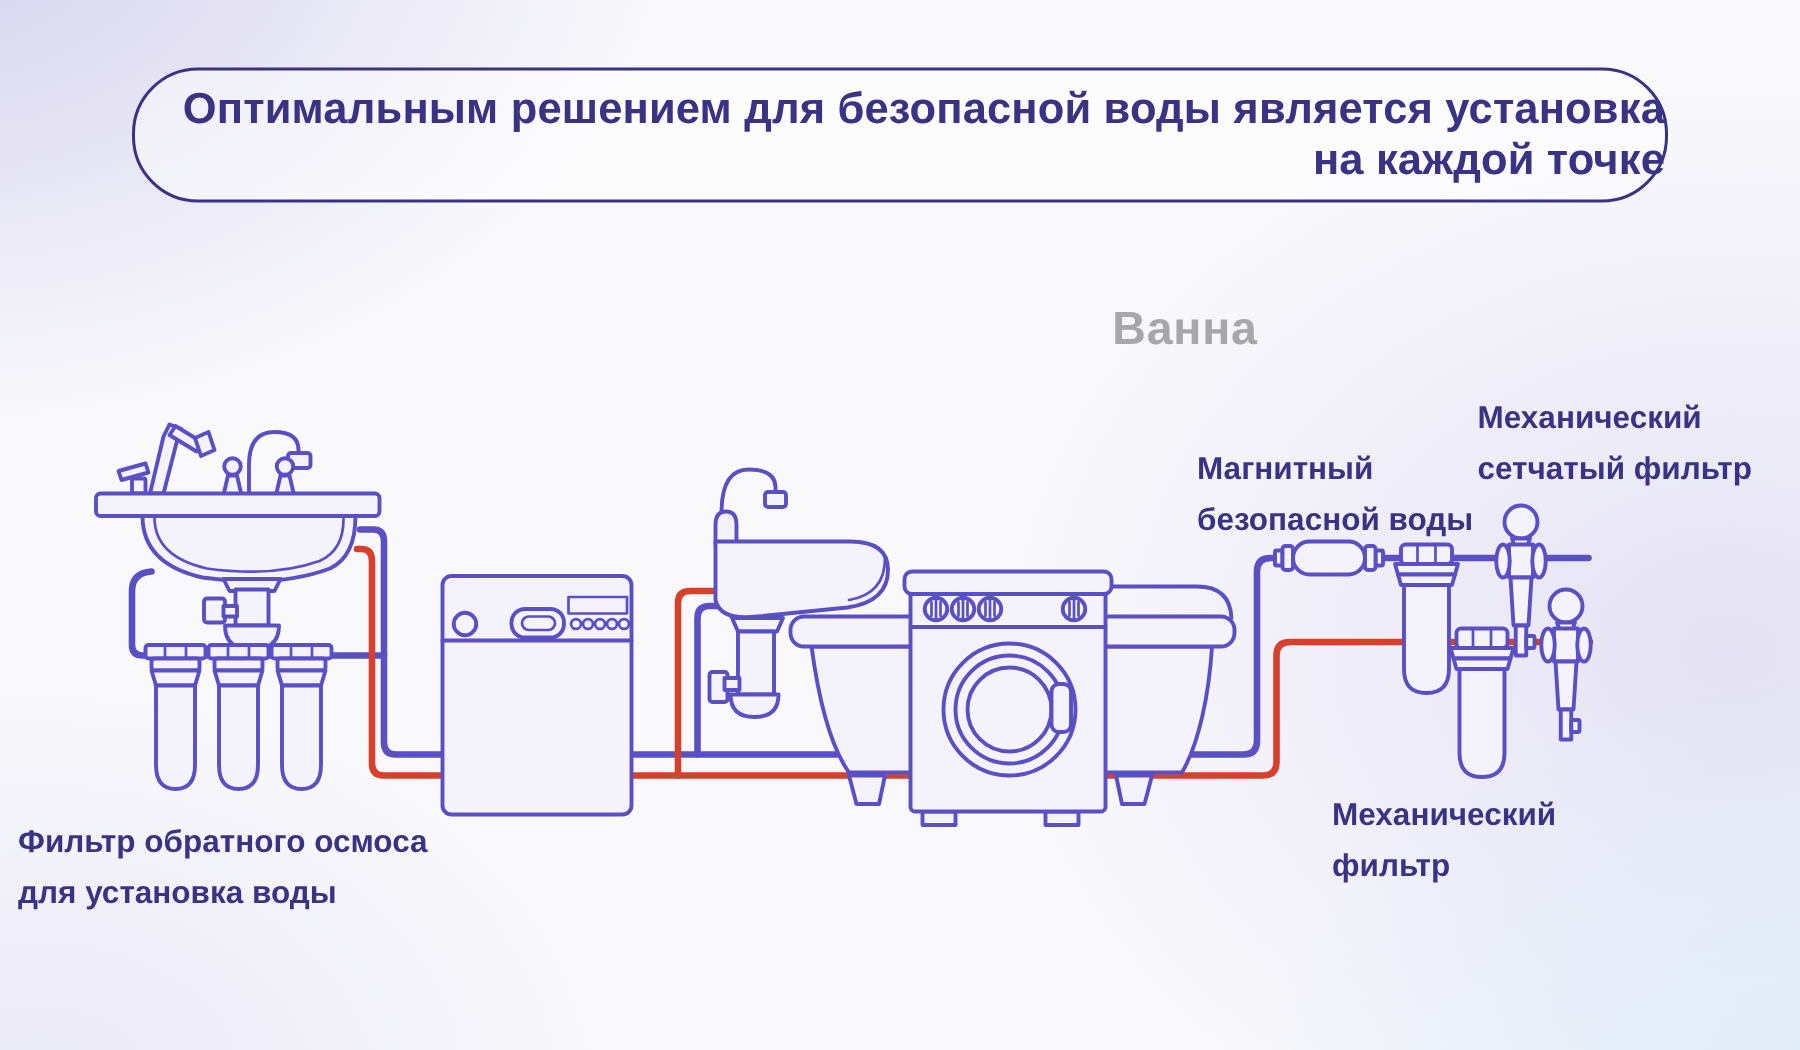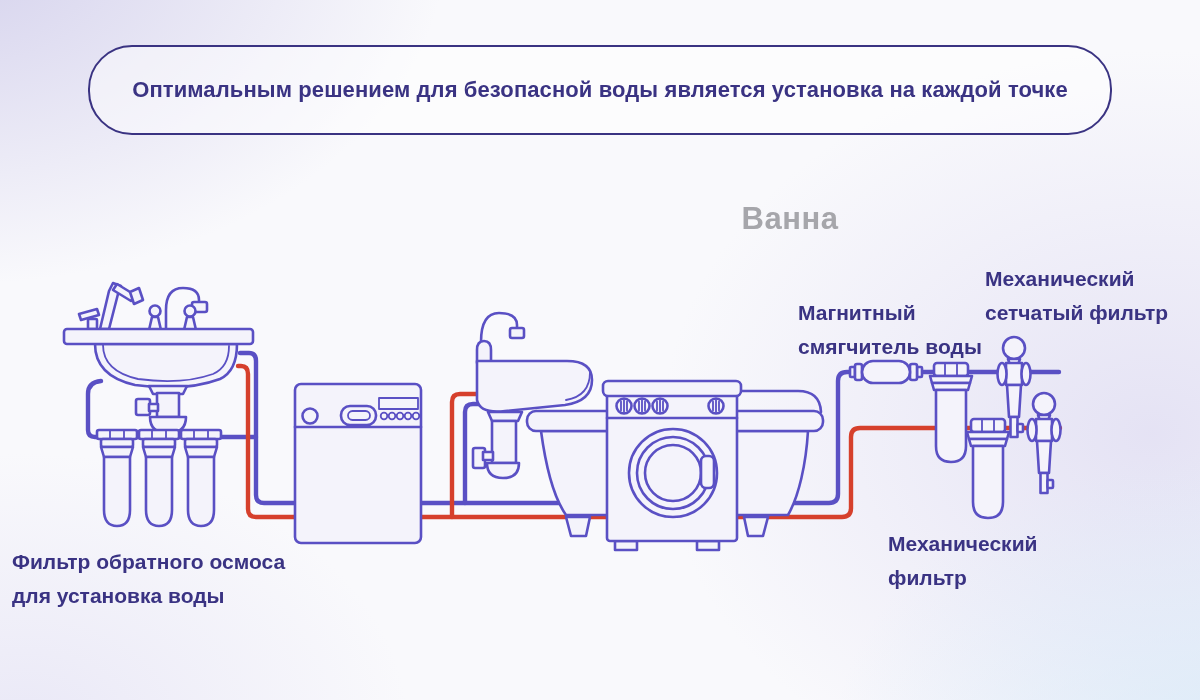--- a/index.html
+++ b/index.html
@@ -21,22 +21,22 @@
       radial-gradient(700px 500px at 2% 104%, rgba(215,212,240,.45) 0%, rgba(215,212,240,0) 55%),
       #f9f9fc;
   }
   .stage{position:relative;width:1200px;height:700px}
 
   .banner{
     position:absolute;left:88px;top:45px;width:1024px;height:90px;
     border:2.5px solid var(--banner-border);border-radius:44px;
     background:rgba(255,255,255,.45);
     display:flex;flex-direction:column;align-items:center;justify-content:center;
-    color:var(--label-text);font-size:22px;font-weight:700;line-height:34px;
-    text-align:left;letter-spacing:.1px;
+    color:var(--label-text);font-size:29px;font-weight:700;line-height:34px;
+    text-align:right;letter-spacing:.1px;
   }
 
   .section-label{
     position:absolute;width:160px;text-align:center;
     color:var(--section-text);font-size:31px;font-weight:700;letter-spacing:.5px;
   }
   #kitchen-label{left:100px;top:201px}
   #bath-label{left:710px;top:201px}
 
   .note{
@@ -212,21 +212,21 @@
       <use href="#mesh" x="1044" y="428"></use>
     </g>
   </svg>
 
   <div class="note" id="ro-note">
     <div>Фильтр обратного осмоса</div>
     <div>для установка воды</div>
   </div>
   <div class="note" id="magnetic-note">
     <div>Магнитный</div>
-    <div>смягчитель воды</div>
+    <div>безопасной воды</div>
   </div>
   <div class="note" id="mesh-note">
     <div>Механический</div>
     <div>сетчатый фильтр</div>
   </div>
   <div class="note" id="mech-note">
     <div>Механический</div>
     <div>фильтр</div>
   </div>
 

